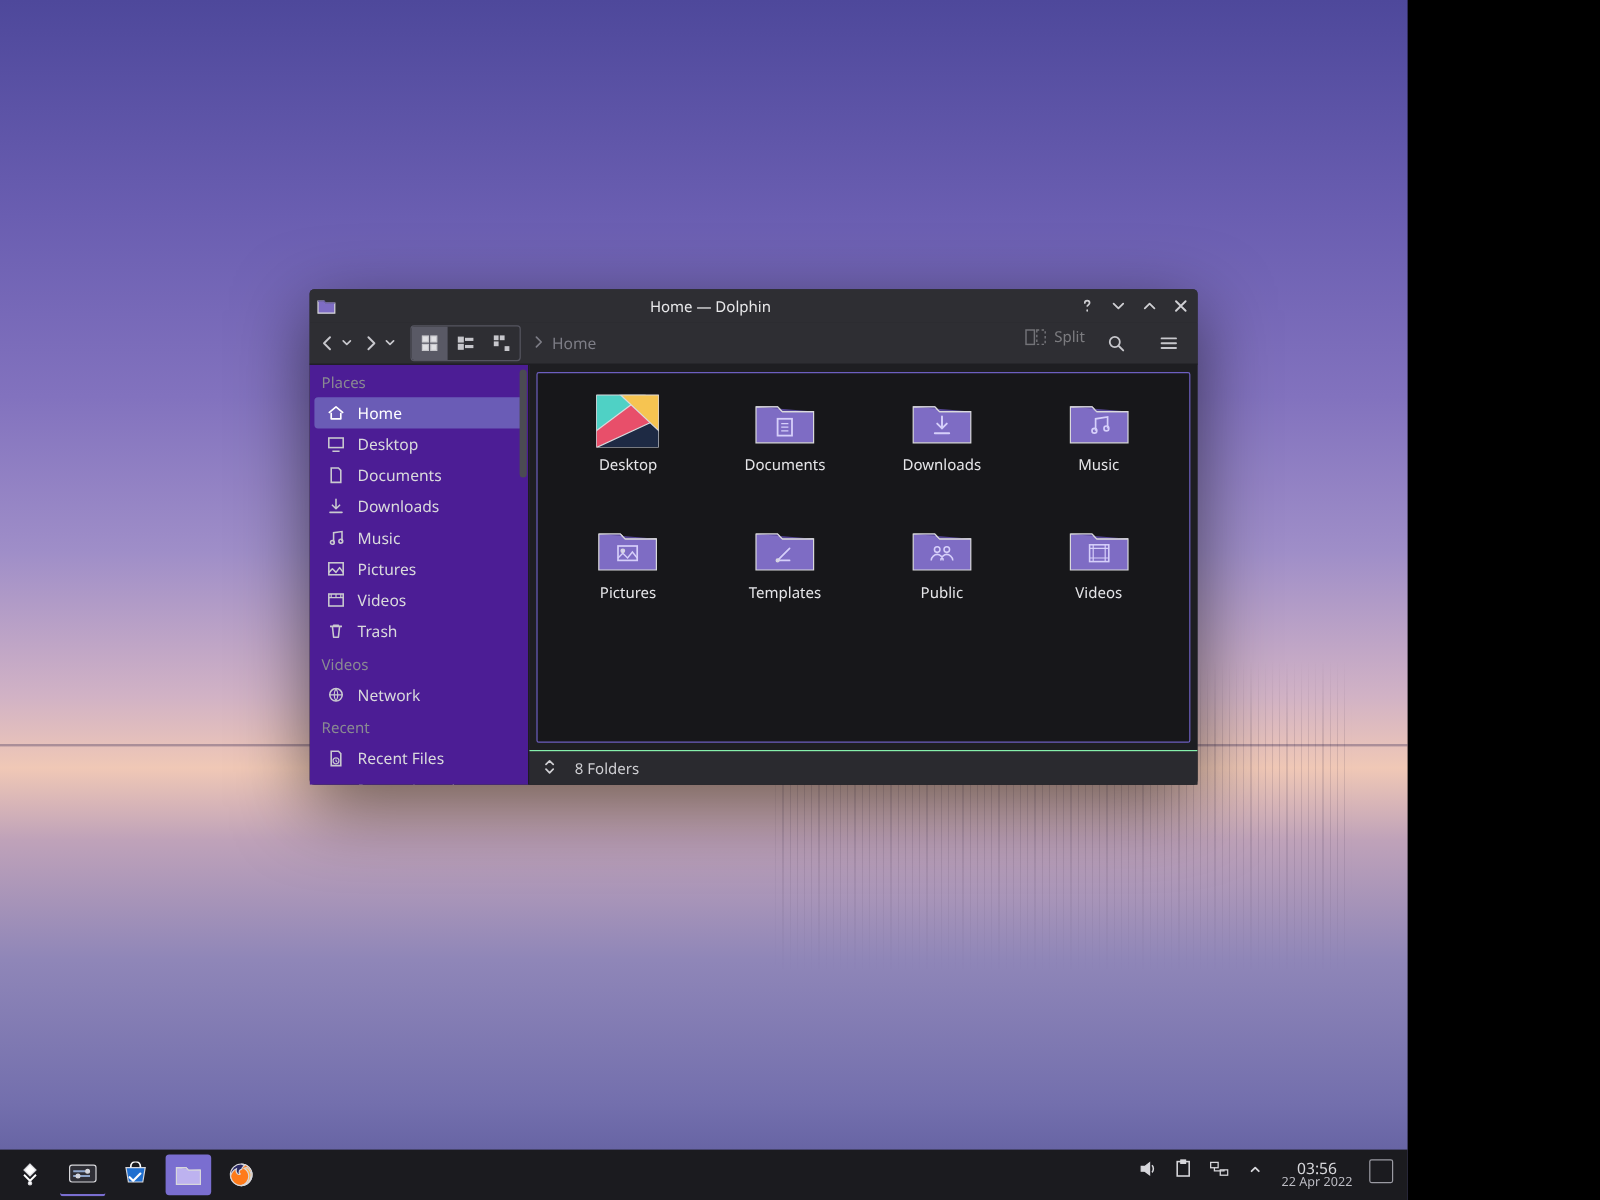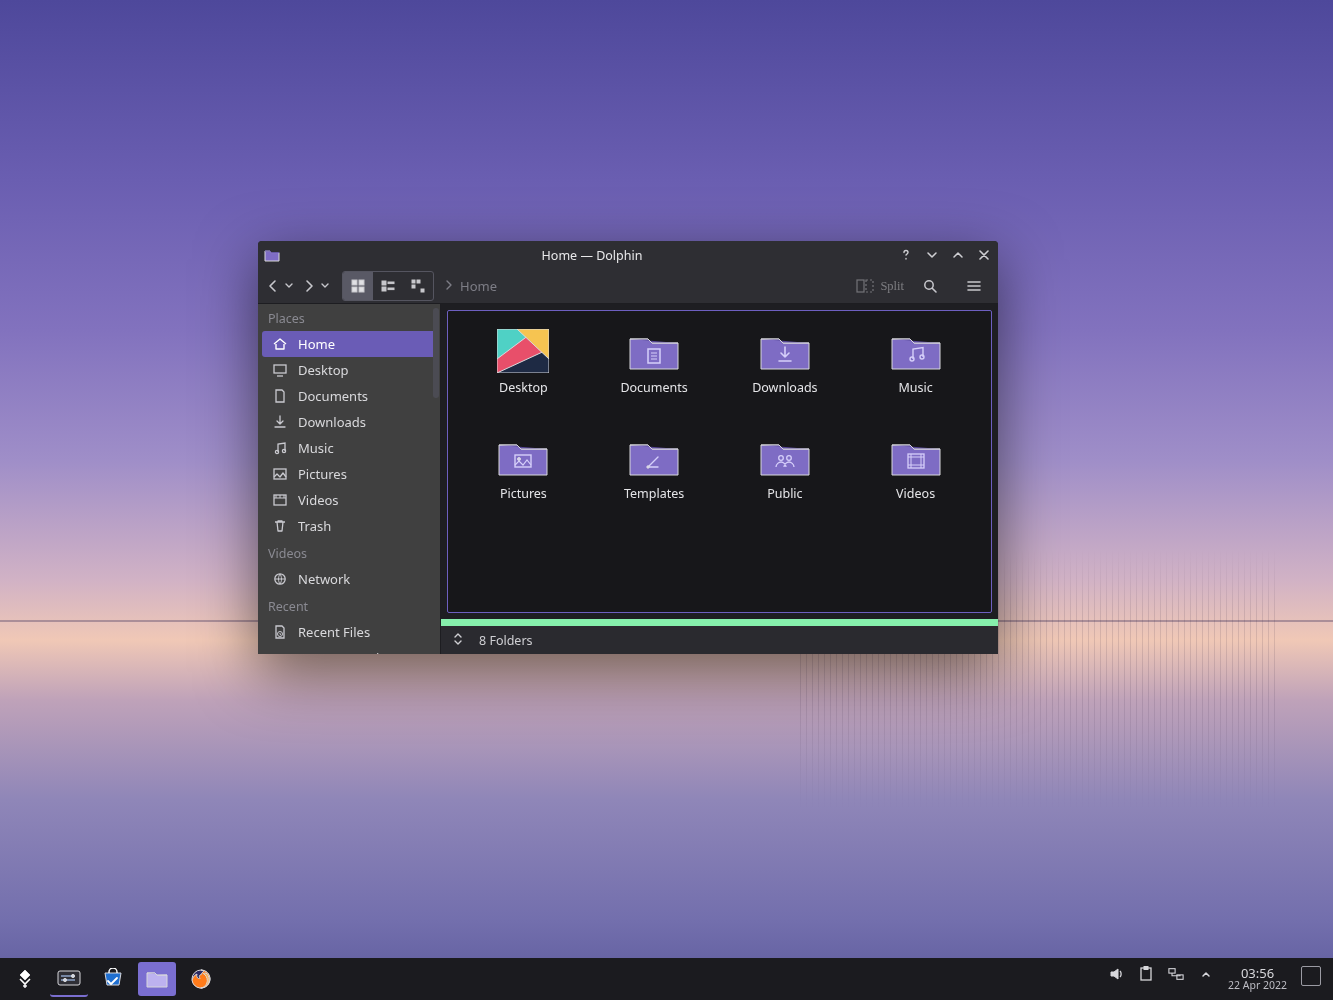--- a/index.html
+++ b/index.html
@@ -7,21 +7,21 @@
     padding: 0;
     width: 1333px;
     height: 1000px;
     overflow: hidden;
     font-family: "Noto Sans", "Segoe UI", sans-serif;
     background: #000;
   }
 
   .desktop {
     position: relative;
-    width: 1333px;
+    width: 1173px;
     height: 1000px;
     background:
       linear-gradient(
         to bottom,
         #4e489b 0%,
         #6a5eb1 18%,
         #8272be 33%,
         #9f8ec8 46%,
         #d1b2c5 58%,
         #f0c8b6 64%,
@@ -165,42 +165,41 @@
     gap: 6px;
     margin-left: 6px;
     color: #7d7d86;
     font-size: 13px;
   }
   .breadcrumb .sep { color: #7d7d86; }
   .toolbar-spacer { flex: 1; }
 
   .toolbar-right {
     display: flex;
-    align-items: center;
+    align-items: flex-start;
     gap: 8px;
-    font-family: Liberation Serif, serif;
   }
   .split-btn {
     display: flex;
     align-items: center;
     gap: 6px;
     opacity: .45;
   }
   .split-btn .lbl { font-size: 12.5px; }
 
   .window-body {
     flex: 1;
     display: flex;
     overflow: hidden;
   }
 
   
   .sidebar {
     width: 182px;
-    background: #404040;
+    background: #4c1d95;
     border-right: 1px solid #1d1d21;
     display: flex;
     flex-direction: column;
     position: relative;
     font-size: 13px;
   }
   .sidebar-scroll {
     position: absolute;
     right: 0;
     top: 4px;
@@ -290,21 +289,21 @@
   
   .statusbar {
     height: 28px;
     display: flex;
     align-items: center;
     gap: 12px;
     padding: 0 10px;
     color: #cfcfd3;
     font-size: 12.5px;
     background: #2a2a2f;
-    border-top: 7px solid #86efac;
+    border-top: 1px solid #86efac;
   }
   .statusbar .expand-icn {
     width:16px; height:16px; cursor:pointer;
   }
   .statusbar .center-blk {
     margin-left: auto;
     display: flex;
     align-items: center;
     gap: 8px;
   }

